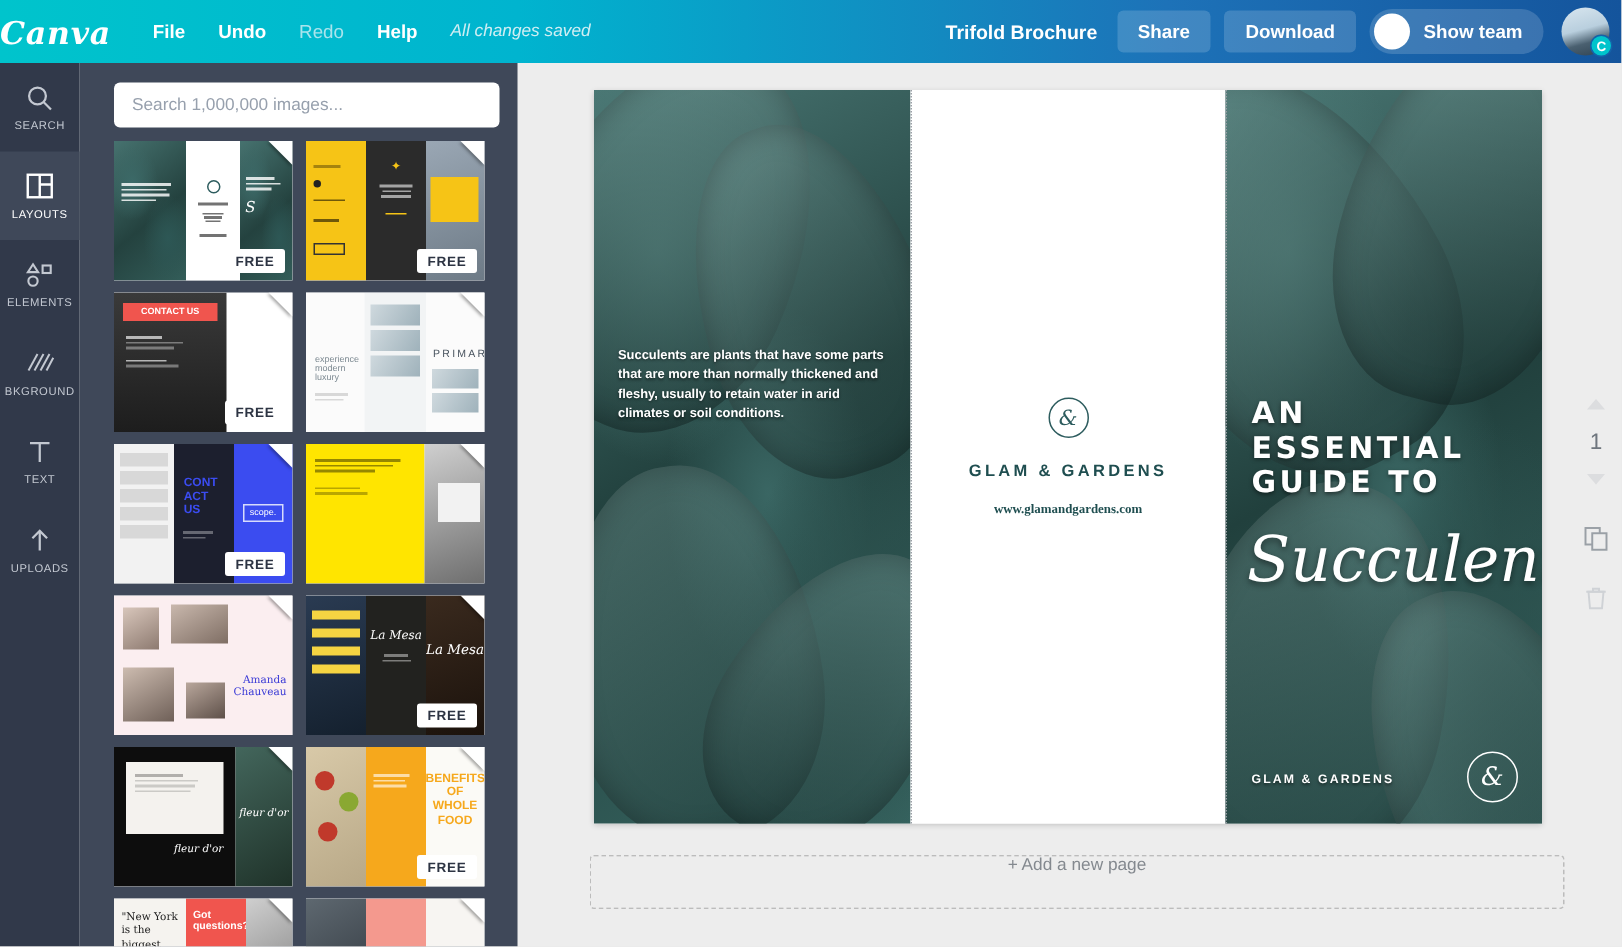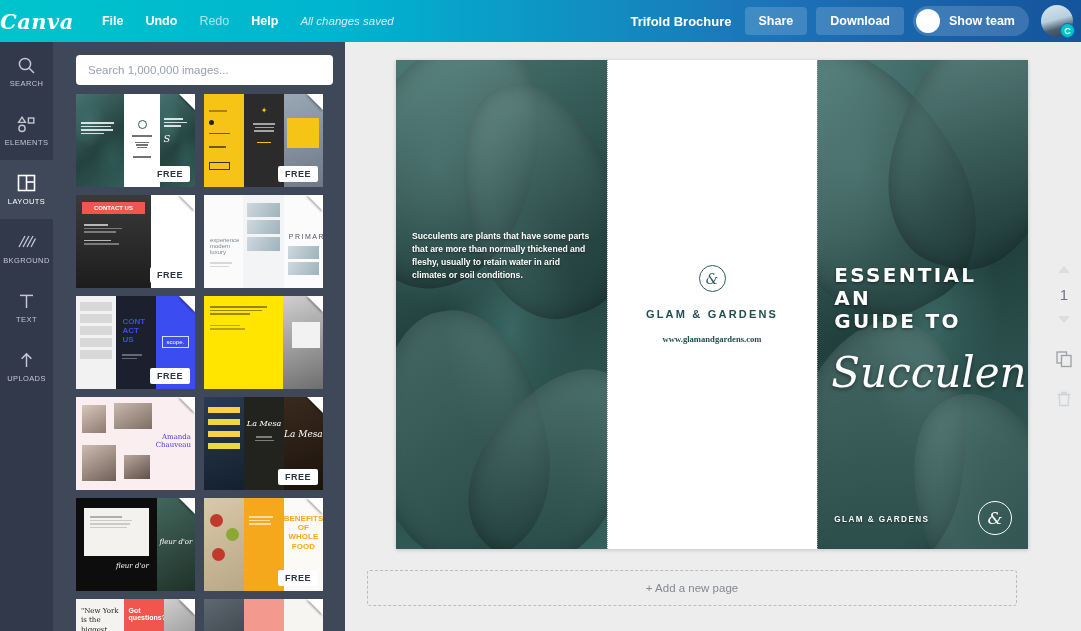--- a/index.html
+++ b/index.html
@@ -173,23 +173,23 @@
     font-size: 8.2px; font-weight: bold; letter-spacing: 1.4px;
     text-shadow: 0 1px 2px rgba(0,0,0,.5);
   }
   .cover-mono {
     position: absolute; right: 16px; bottom: 14px; z-index: 3;
     width: 34px; height: 34px; border-radius: 50%; border: 1.4px solid #fff;
     display: flex; align-items: center; justify-content: center; color: #fff;
     font-family: "DejaVu Serif", serif; font-style: italic; font-size: 17px;
   }
   .add-page {
-    position: absolute; left: 22px; top: 528px; width: 650px; height: 36px;
+    position: absolute; left: 48px; top: 528px; width: 650px; height: 36px;
     border: 1px dashed #bcbcbc; border-radius: 3px; display: flex;
-    align-items: center; justify-content: center; cursor: pointer;
+    justify-content: center; cursor: pointer;
   }
   .add-page span { color: #84898f; font-size: 11.5px; }
 
   
   .right-rail {
     position: absolute; top: 42px; right: 0; width: 34px; height: 589px;
     display: flex; flex-direction: column; align-items: center; z-index: 20;
     padding-top: 224px; gap: 13px;
   }
   .rr-item { cursor: pointer; display: flex; align-items: center; justify-content: center; }
@@ -230,39 +230,39 @@
 <div class="rail">
   <div class="rail-item">
     <div class="rail-icon">
       <svg width="19" height="19" viewBox="0 0 19 19" fill="none" stroke="currentColor" stroke-width="1.5">
         <circle cx="8" cy="8" r="5.6"></circle>
           <line x1="12.2" y1="12.2" x2="17" y2="17"></line>
       </svg>
     </div>
     <div class="rail-label">SEARCH</div>
   </div>
+  <div class="rail-item active">
+    <div class="rail-icon">
+      <svg width="19" height="18" viewBox="0 0 19 18" fill="none" stroke="currentColor" stroke-width="1.6">
+        <rect x="1.5" y="1.5" width="16" height="15"></rect>
+          <line x1="9.5" y1="1.5" x2="9.5" y2="16.5"></line>
+        <line x1="9.5" y1="8" x2="17.5" y2="8"></line>
+      </svg>
+    </div>
+    <div class="rail-label">LAYOUTS</div>
+  </div>
   <div class="rail-item">
     <div class="rail-icon">
       <svg width="21" height="19" viewBox="0 0 21 19" fill="none" stroke="currentColor" stroke-width="1.4">
         <path d="M6 2.2 L9.4 7.4 L2.6 7.4 Z"></path>
           <rect x="12.4" y="3" width="5.4" height="5"></rect>
         <circle cx="6" cy="13.4" r="3.1"></circle>
       </svg>
     </div>
     <div class="rail-label">ELEMENTS</div>
-  </div>
-  <div class="rail-item active">
-    <div class="rail-icon">
-      <svg width="19" height="18" viewBox="0 0 19 18" fill="none" stroke="currentColor" stroke-width="1.6">
-        <rect x="1.5" y="1.5" width="16" height="15"></rect>
-          <line x1="9.5" y1="1.5" x2="9.5" y2="16.5"></line>
-        <line x1="9.5" y1="8" x2="17.5" y2="8"></line>
-      </svg>
-    </div>
-    <div class="rail-label">LAYOUTS</div>
   </div>
   <div class="rail-item">
     <div class="rail-icon">
       <svg width="19" height="17" viewBox="0 0 19 17" stroke="currentColor" stroke-width="1.3">
         <line x1="2" y1="13" x2="8" y2="2"></line>
           <line x1="6" y1="13" x2="12" y2="2"></line>
         <line x1="10" y1="13" x2="16" y2="2"></line>
           <line x1="14" y1="13" x2="18.5" y2="4.5"></line>
       </svg>
     </div>
@@ -446,21 +446,21 @@
       </div>
       <div class="fold"></div>
     </div>
 
     <div class="thumb">
       <div style="width:100%;height:100%;background:#fbeef0;position:relative">
         <div style="position:absolute;left:6px;top:8px;width:24px;height:28px;background:linear-gradient(150deg,#d8c6bb,#8d7a70)"></div>
         <div style="position:absolute;left:38px;top:6px;width:38px;height:26px;background:linear-gradient(150deg,#c9b8ad,#7f6e64)"></div>
         <div style="position:absolute;left:6px;top:48px;width:34px;height:36px;background:linear-gradient(150deg,#cdbcb0,#6f6058)"></div>
         <div style="position:absolute;left:48px;top:58px;width:26px;height:24px;background:linear-gradient(150deg,#b9a79c,#5e5049)"></div>
-        <div style="position:absolute;right:4px;top:36px;color:#3b3bd6;font-family:'DejaVu Serif',serif;font-size:7px;text-align:right;line-height:1.2">Amanda<br>Chauveau</div>
+        <div style="position:absolute;right:4px;top:52px;color:#3b3bd6;font-family:'DejaVu Serif',serif;font-size:7px;text-align:right;line-height:1.2">Amanda<br>Chauveau</div>
       </div>
       <div class="fold"></div>
     </div>
 
     <div class="thumb">
       <div class="tpanes">
         <div class="tp" style="width:34%;background:linear-gradient(160deg,#2a3b52,#14202e)">
           <div style="padding:10px 4px">
             <div style="background:#f5d442;height:6px;margin-bottom:6px"></div>
             <div style="background:#f5d442;height:6px;margin-bottom:6px"></div>
@@ -568,22 +568,22 @@
       <div class="brand-name">GLAM &amp; GARDENS</div>
       <div class="url">www.glamandgardens.com</div>
     </div>
 
     <div class="pane pane-right" style="width:33.33%">
       <div class="leaf" style="left:-50px; top:-20px; width:190px; height:280px; transform:rotate(-28deg)"></div>
       <div class="leaf" style="left:80px; top:-40px; width:160px; height:250px; transform:rotate(15deg)"></div>
       <div class="leaf" style="left:-30px; top:260px; width:180px; height:260px; transform:rotate(12deg)"></div>
       <div class="leaf" style="left:100px; top:330px; width:150px; height:220px; transform:rotate(-22deg)"></div>
       <div class="cover-title">
+        <div>AN</div>
         <div>ESSENTIAL</div>
-        <div>AN</div>
         <div>GUIDE TO</div>
       </div>
       <div class="cover-script">Succulents</div>
       <div class="cover-footer">GLAM &amp; GARDENS</div>
       <div class="cover-mono">&amp;</div>
     </div>
 
     <div class="fold-guide" style="left:33.34%"></div>
     <div class="fold-guide" style="left:66.67%"></div>
   </div>

